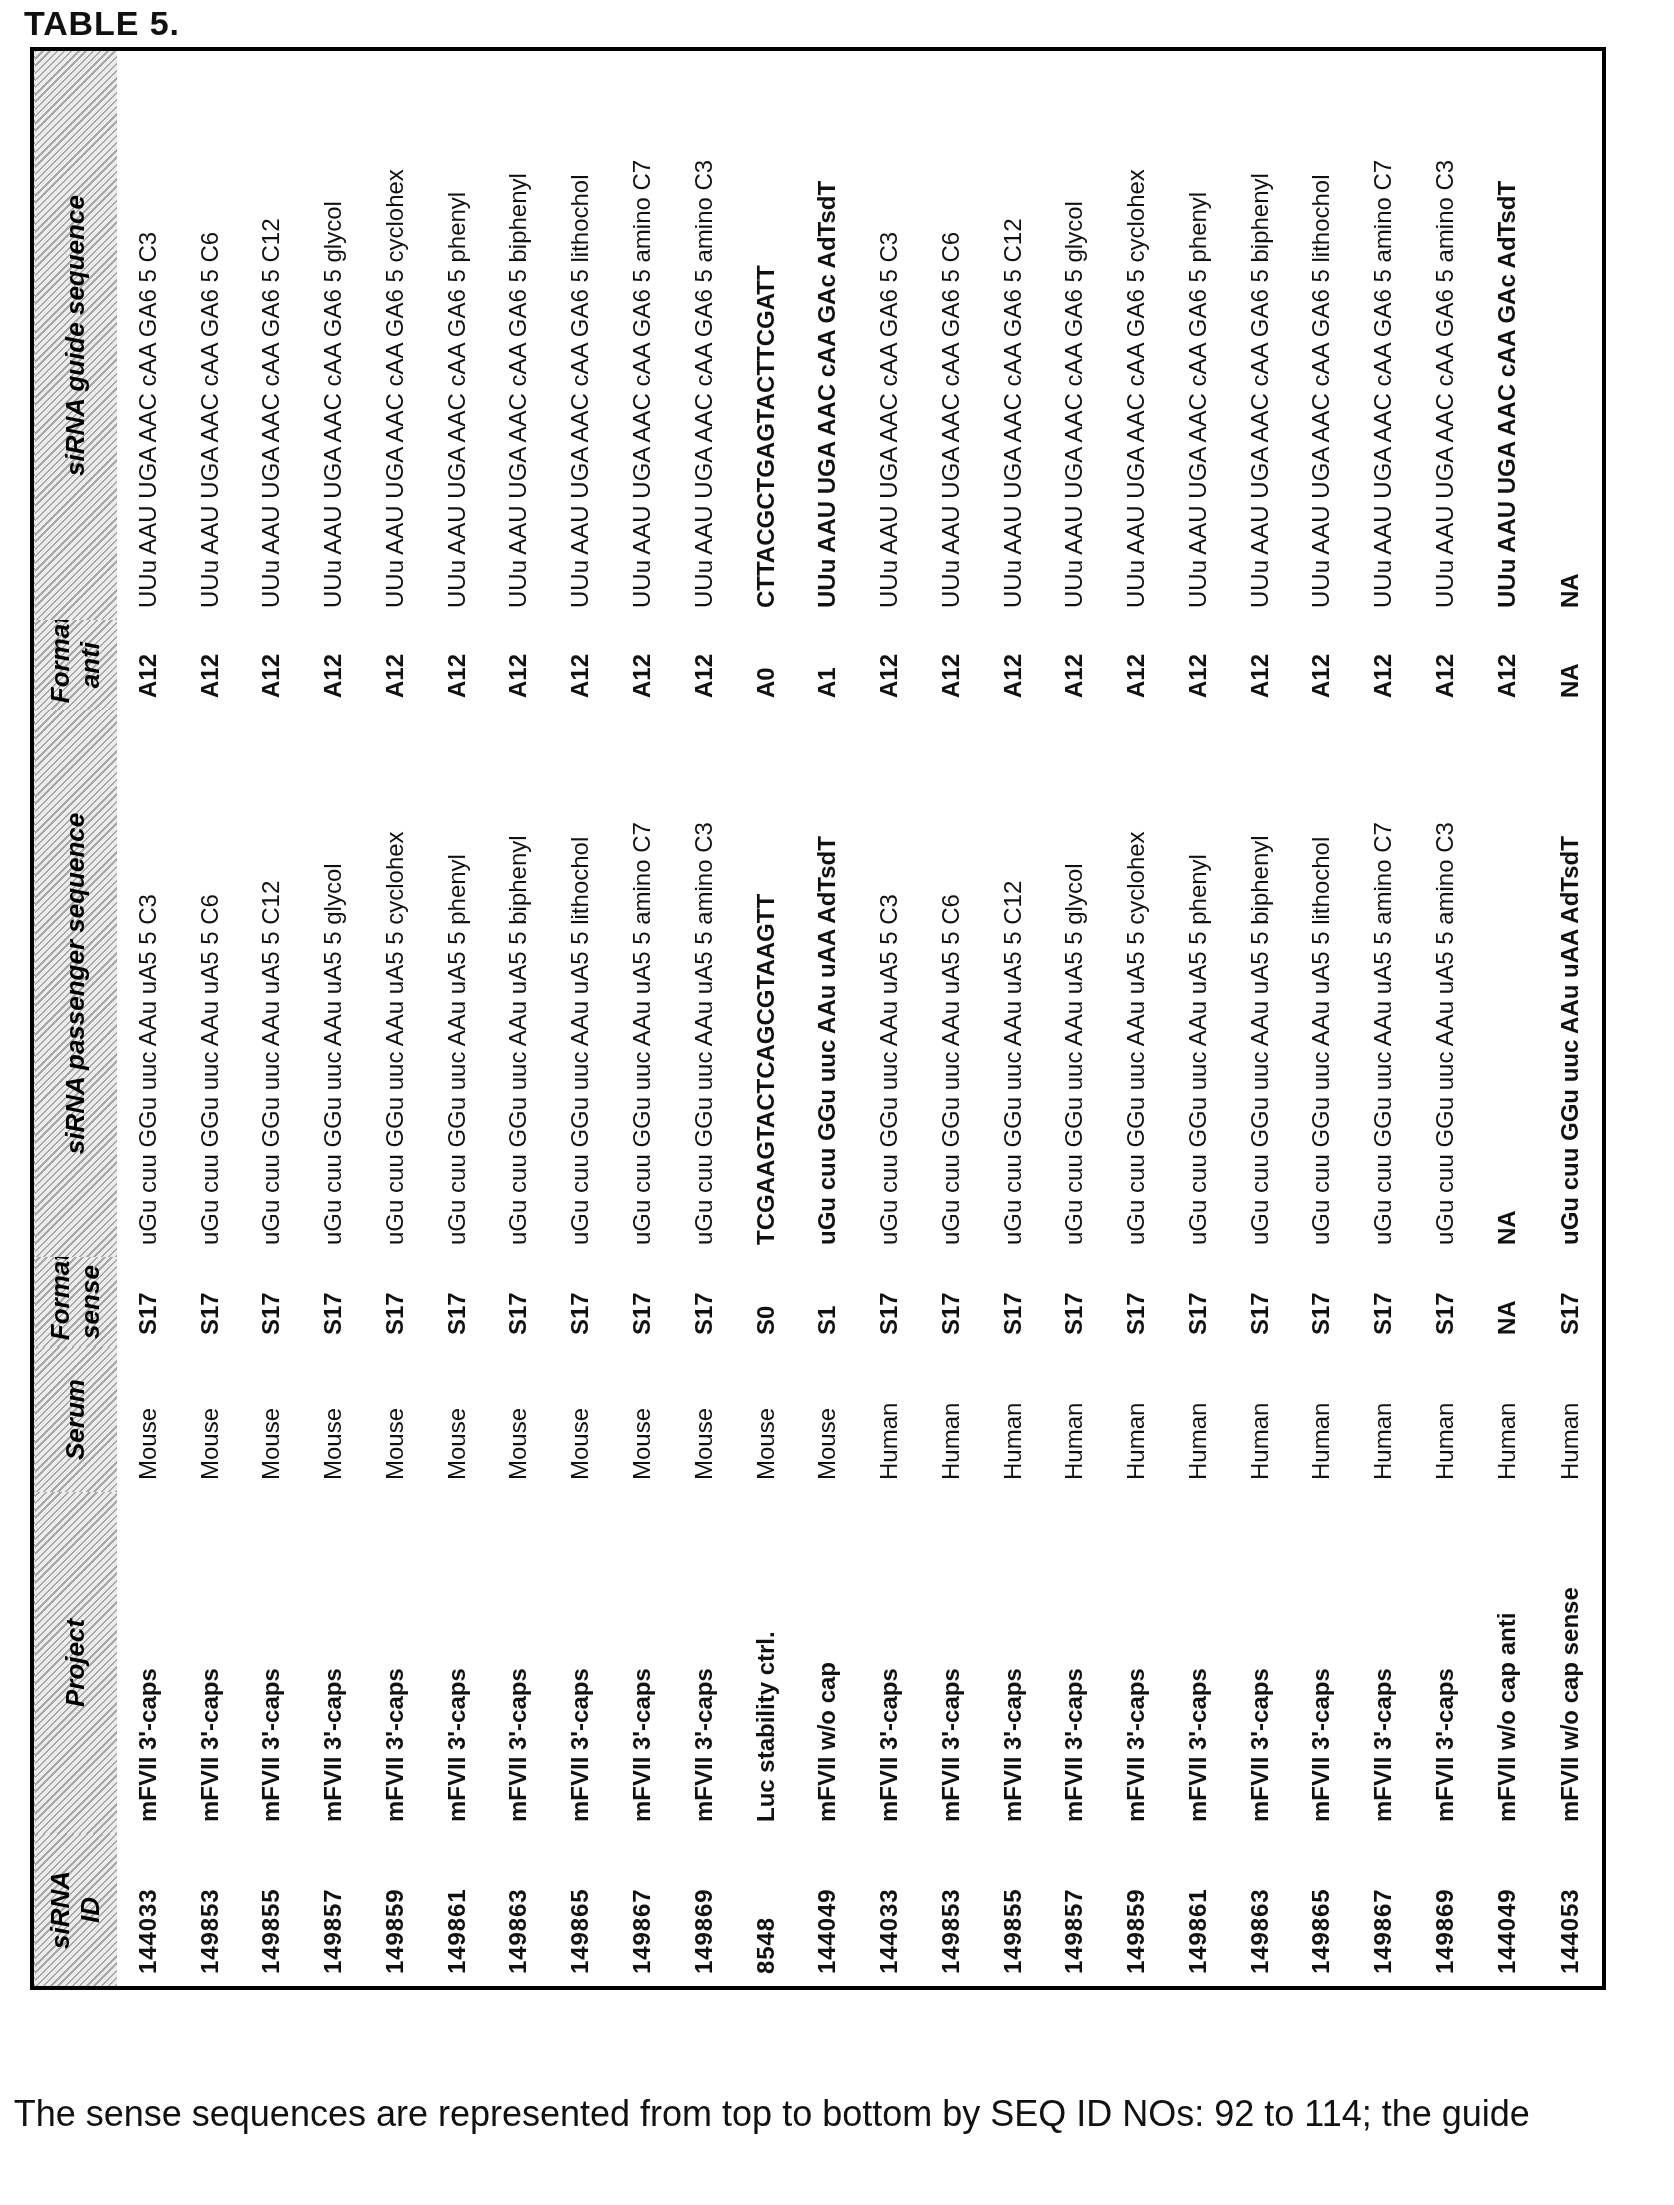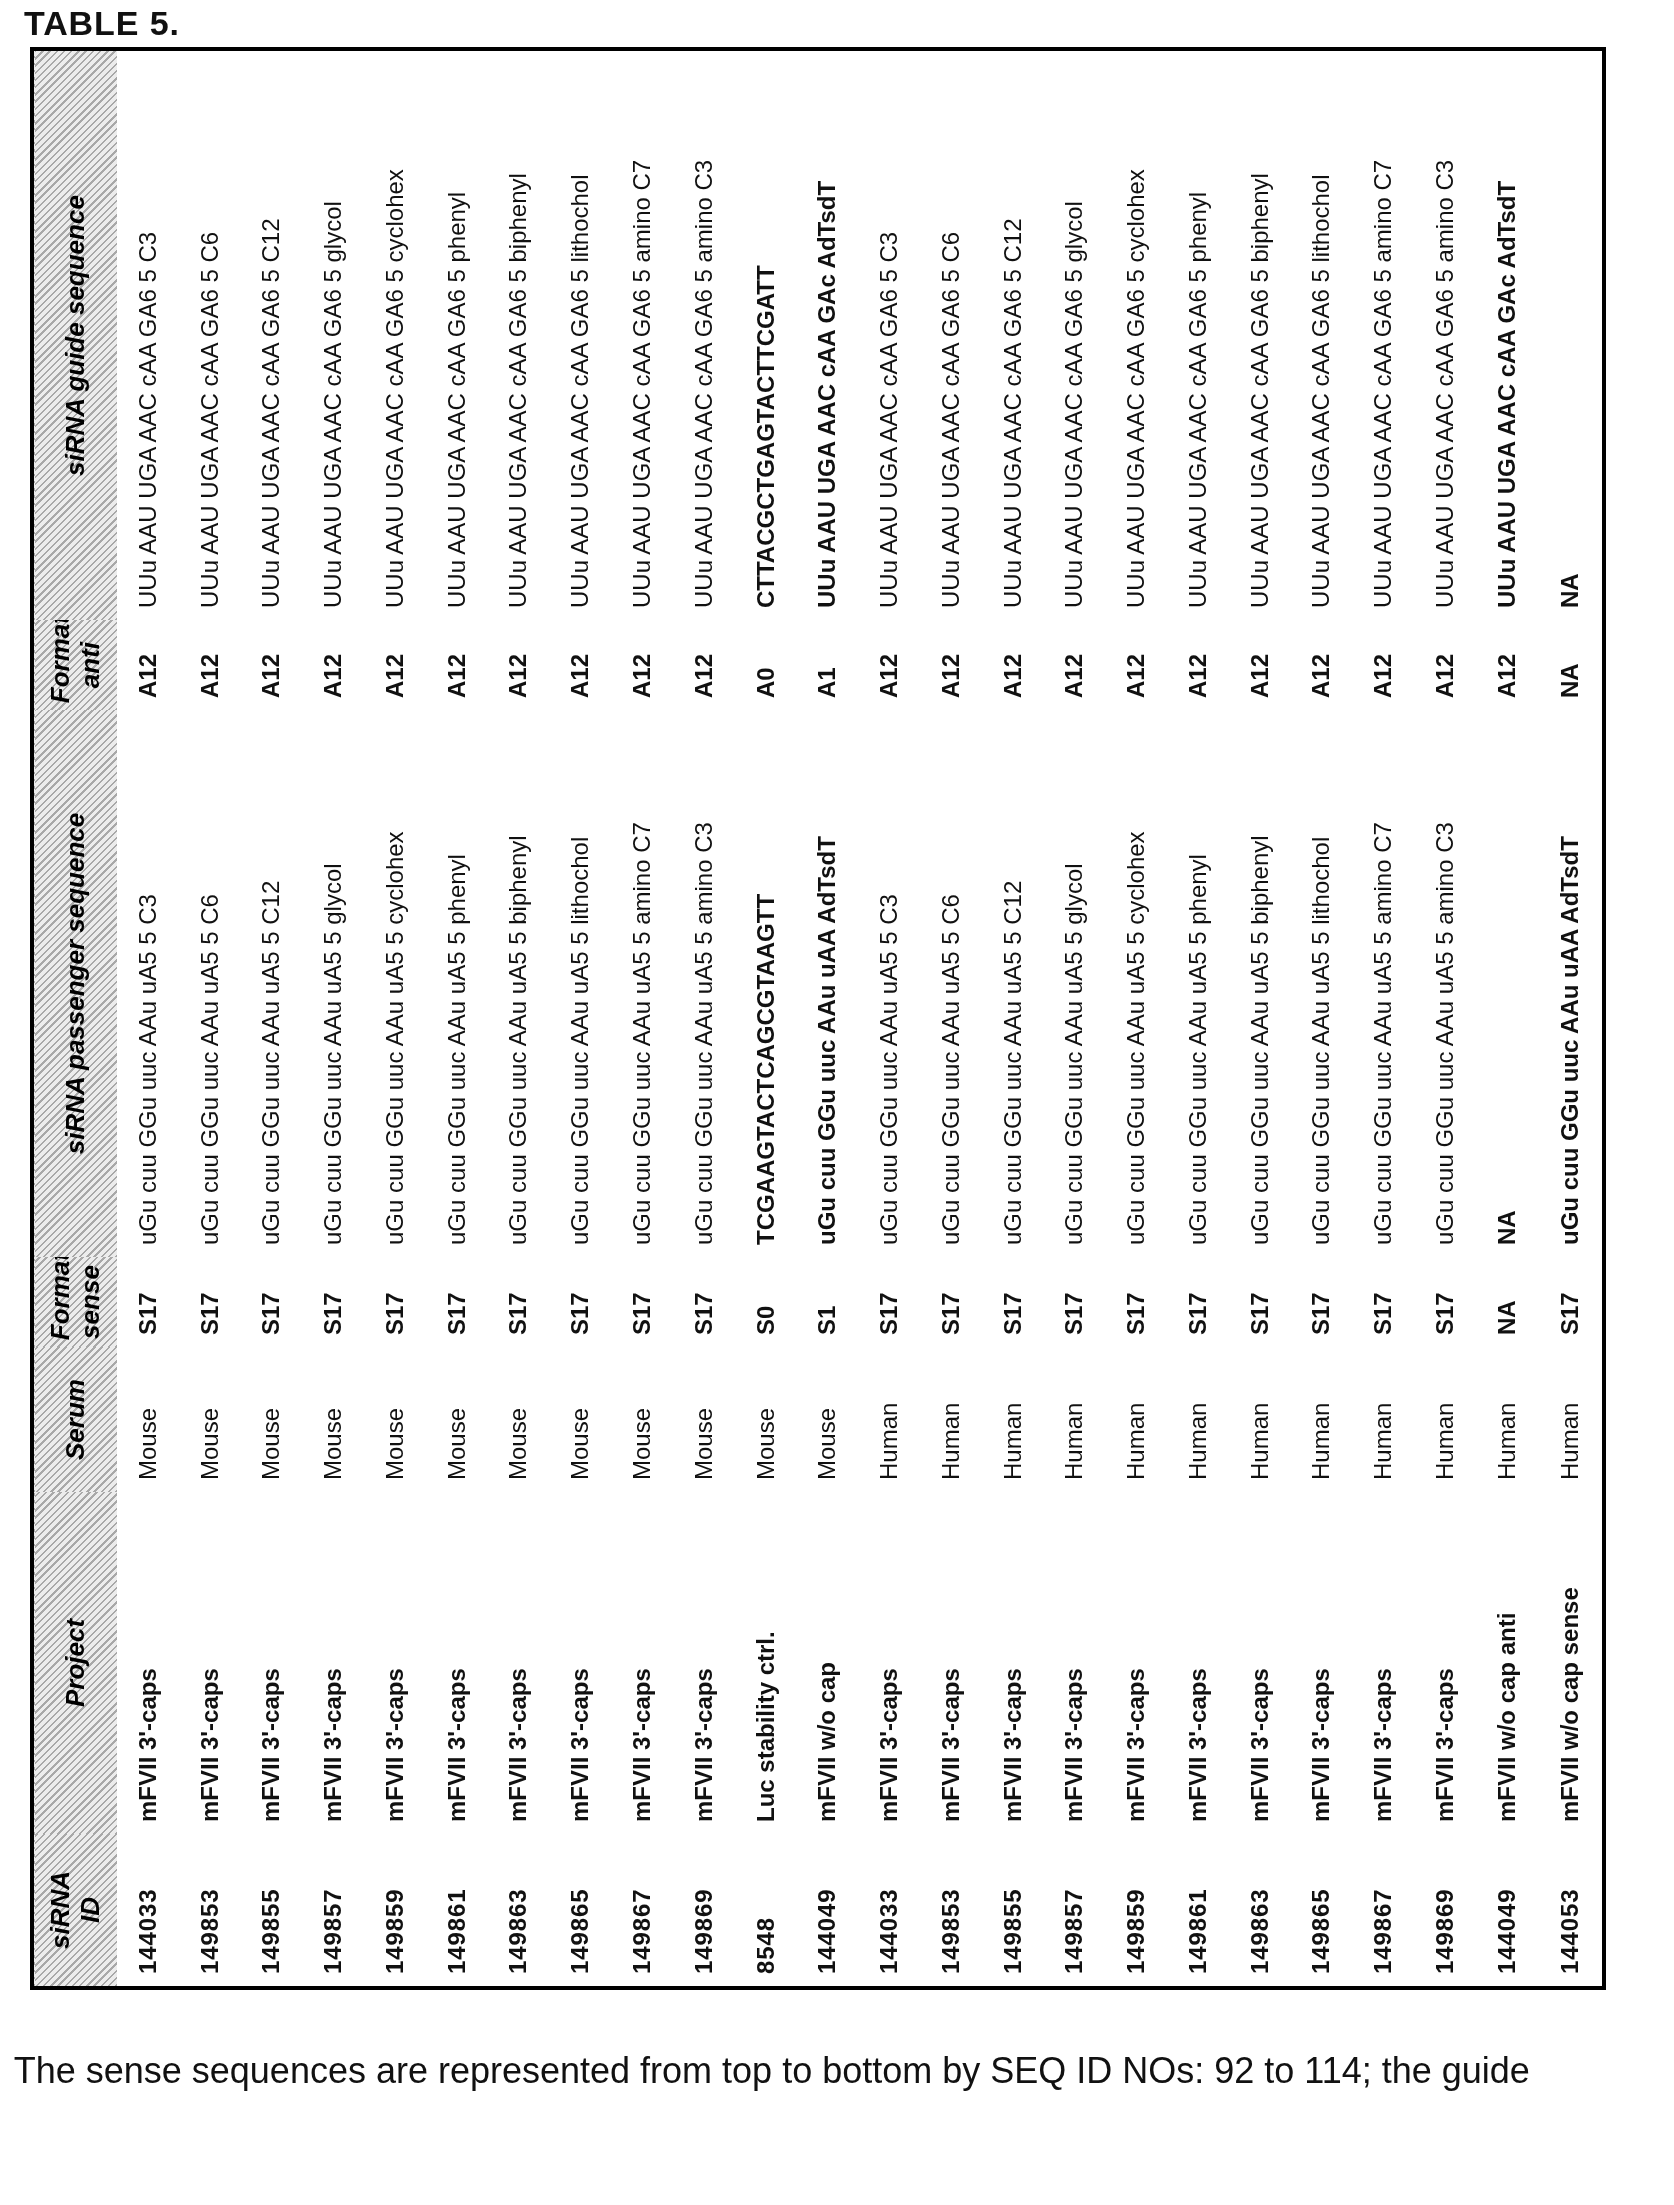--- a/index.html
+++ b/index.html
@@ -66,21 +66,21 @@
   .c-serum { font-weight: normal; }
   .footer {
     position: absolute;
     left: 13.7px;
     top: 2048px;
     width: 1654px;
     font-size: 36px;
     line-height: 1.28;
     color: #111111;
   }
-  .footer div { white-space: pre-wrap; }
+  .footer div { white-space: pre-wrap; margin-top: 43px; }
 </style>
 </head>
 <body>
 
 <div class="page">
 
   <div class="title">TABLE 5.</div>
 
   <div class="rot-wrap">
     <table class="tbl">

